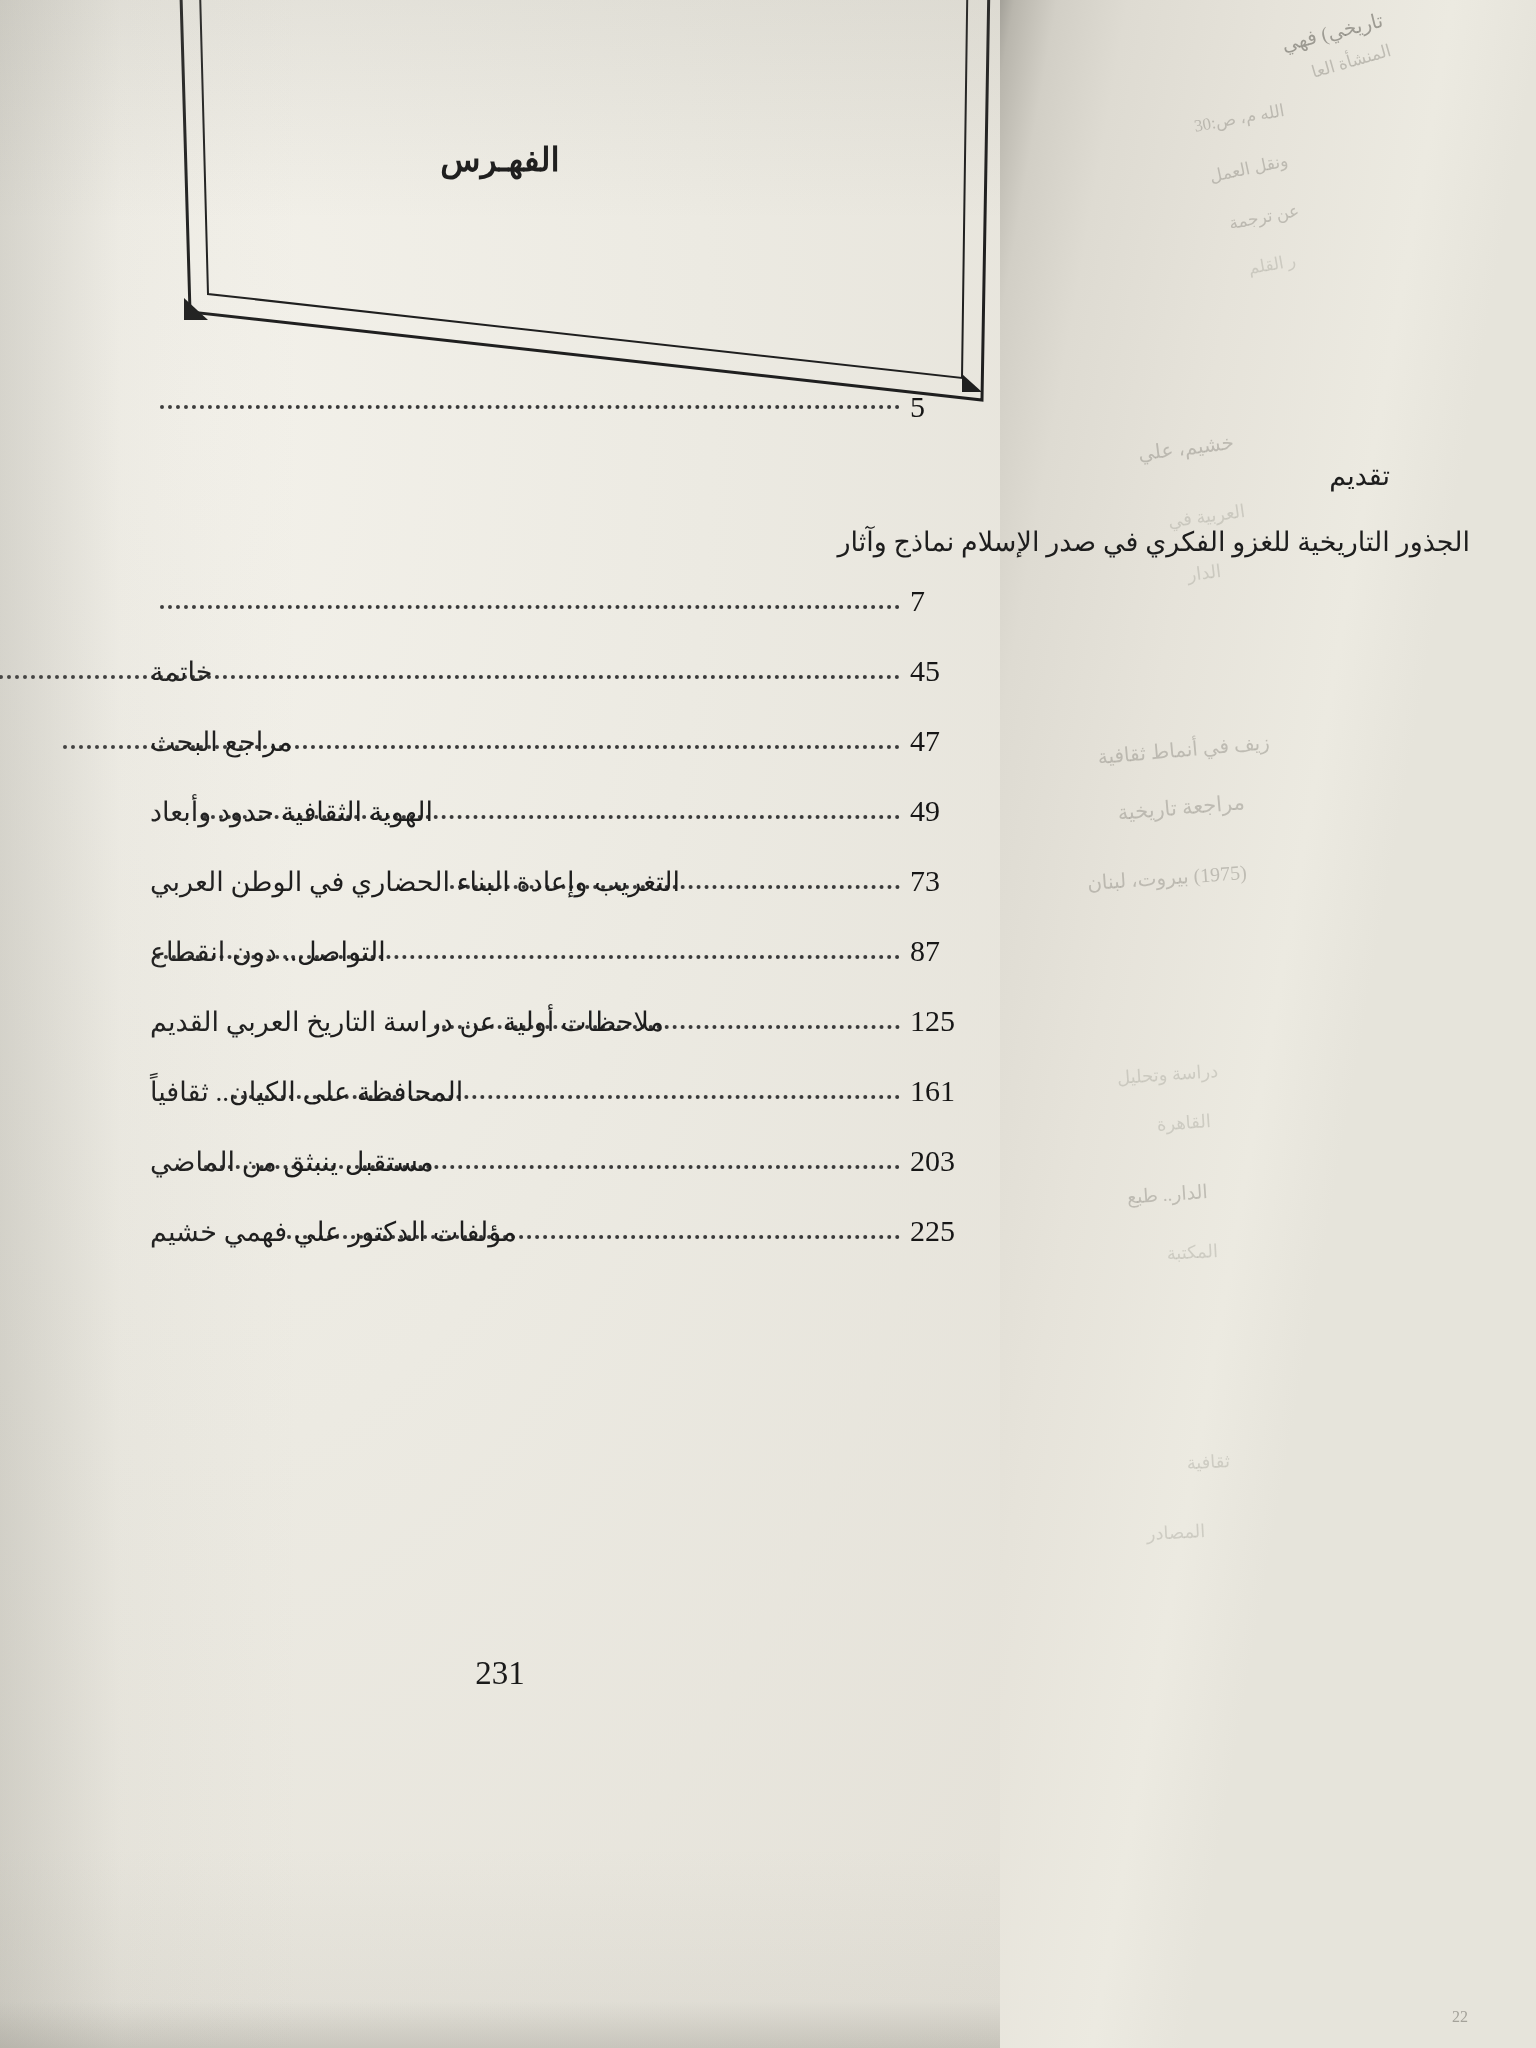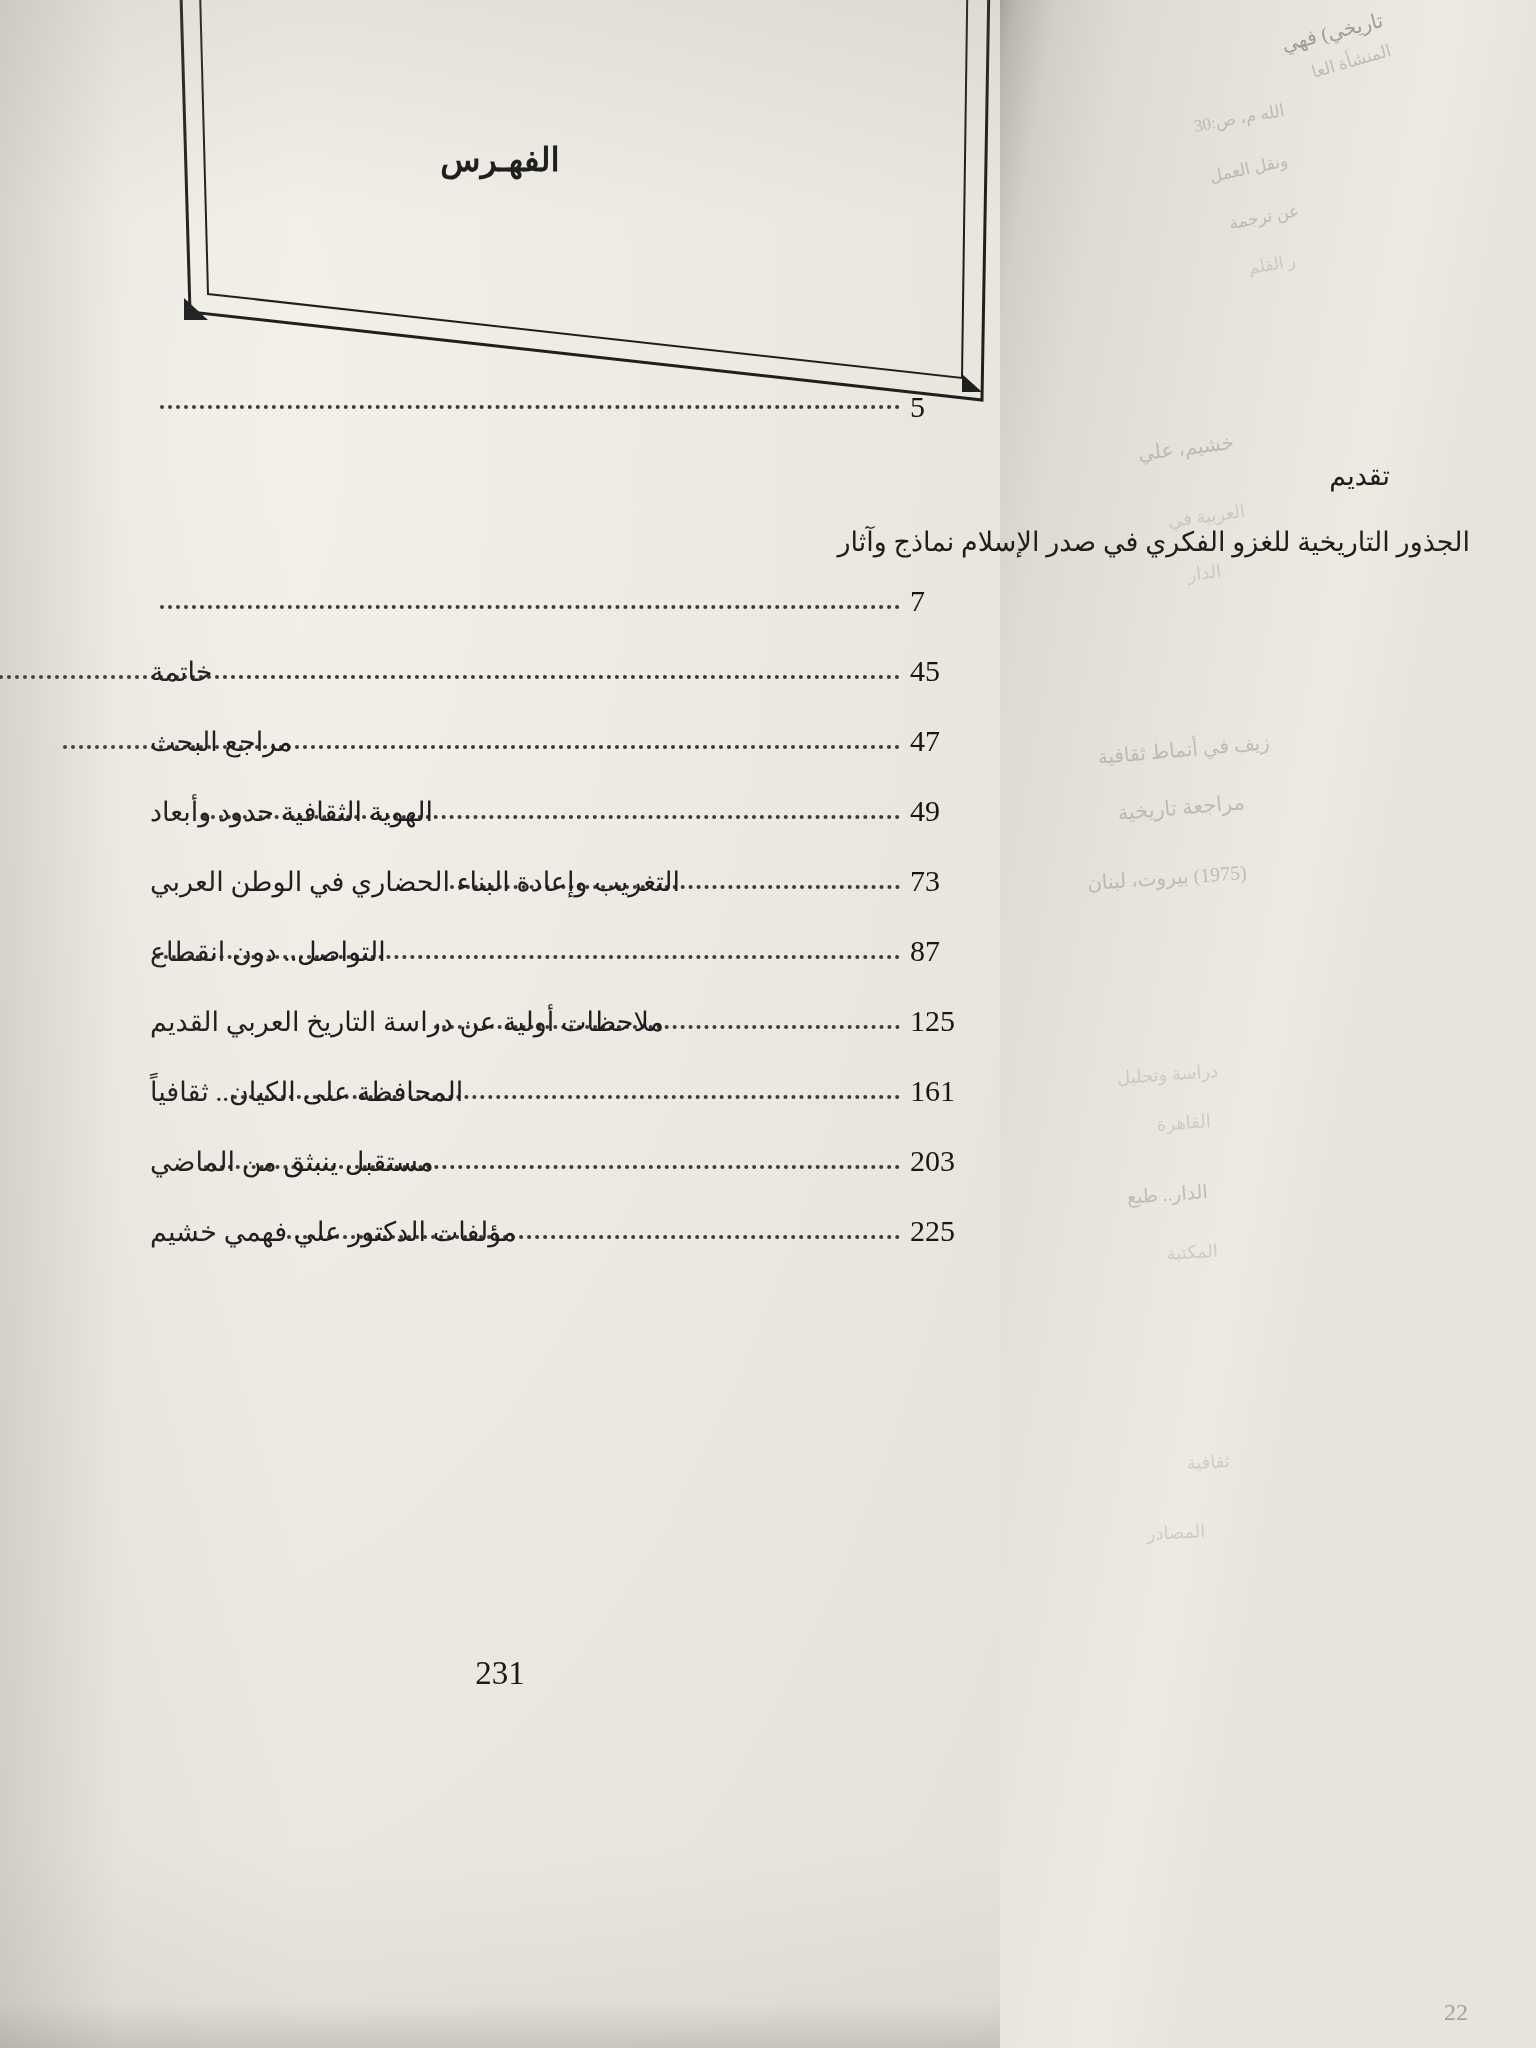--- a/index.html
+++ b/index.html
@@ -175,21 +175,21 @@
     transform-origin: right top;
     font-family: "Liberation Serif", serif;
     pointer-events: none;
   }
   .ghost.faint { color: rgba(120,118,110,0.38); }
   .ghost.veryfaint { color: rgba(140,138,130,0.30); }
   .next-folio {
     position: absolute;
     right: 68px;
     bottom: 22px;
-    font-size: 24px;
+    font-size: 16px;
     color: rgba(110,108,100,0.55);
     font-family: "Liberation Serif", serif;
   }
   .paper-edge-bottom {
     position: absolute;
     left: 0;
     bottom: 0;
     width: 1000px;
     height: 46px;
     background: linear-gradient(to top, rgba(120,118,108,0.22), rgba(255,255,255,0));

